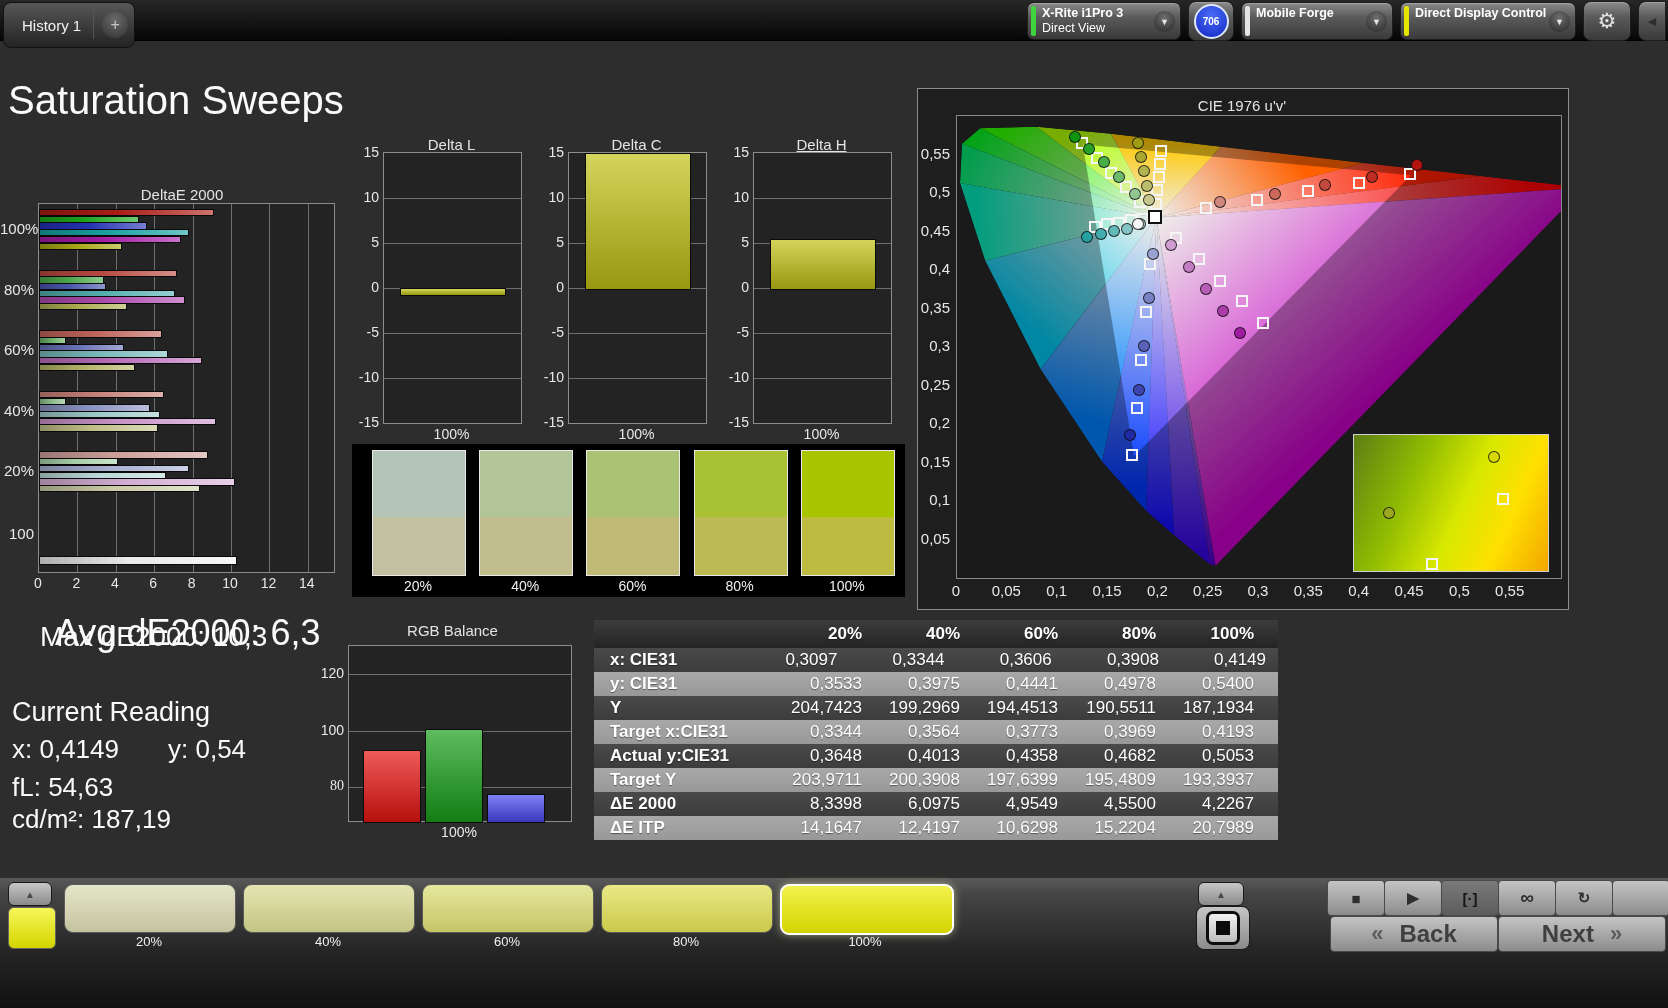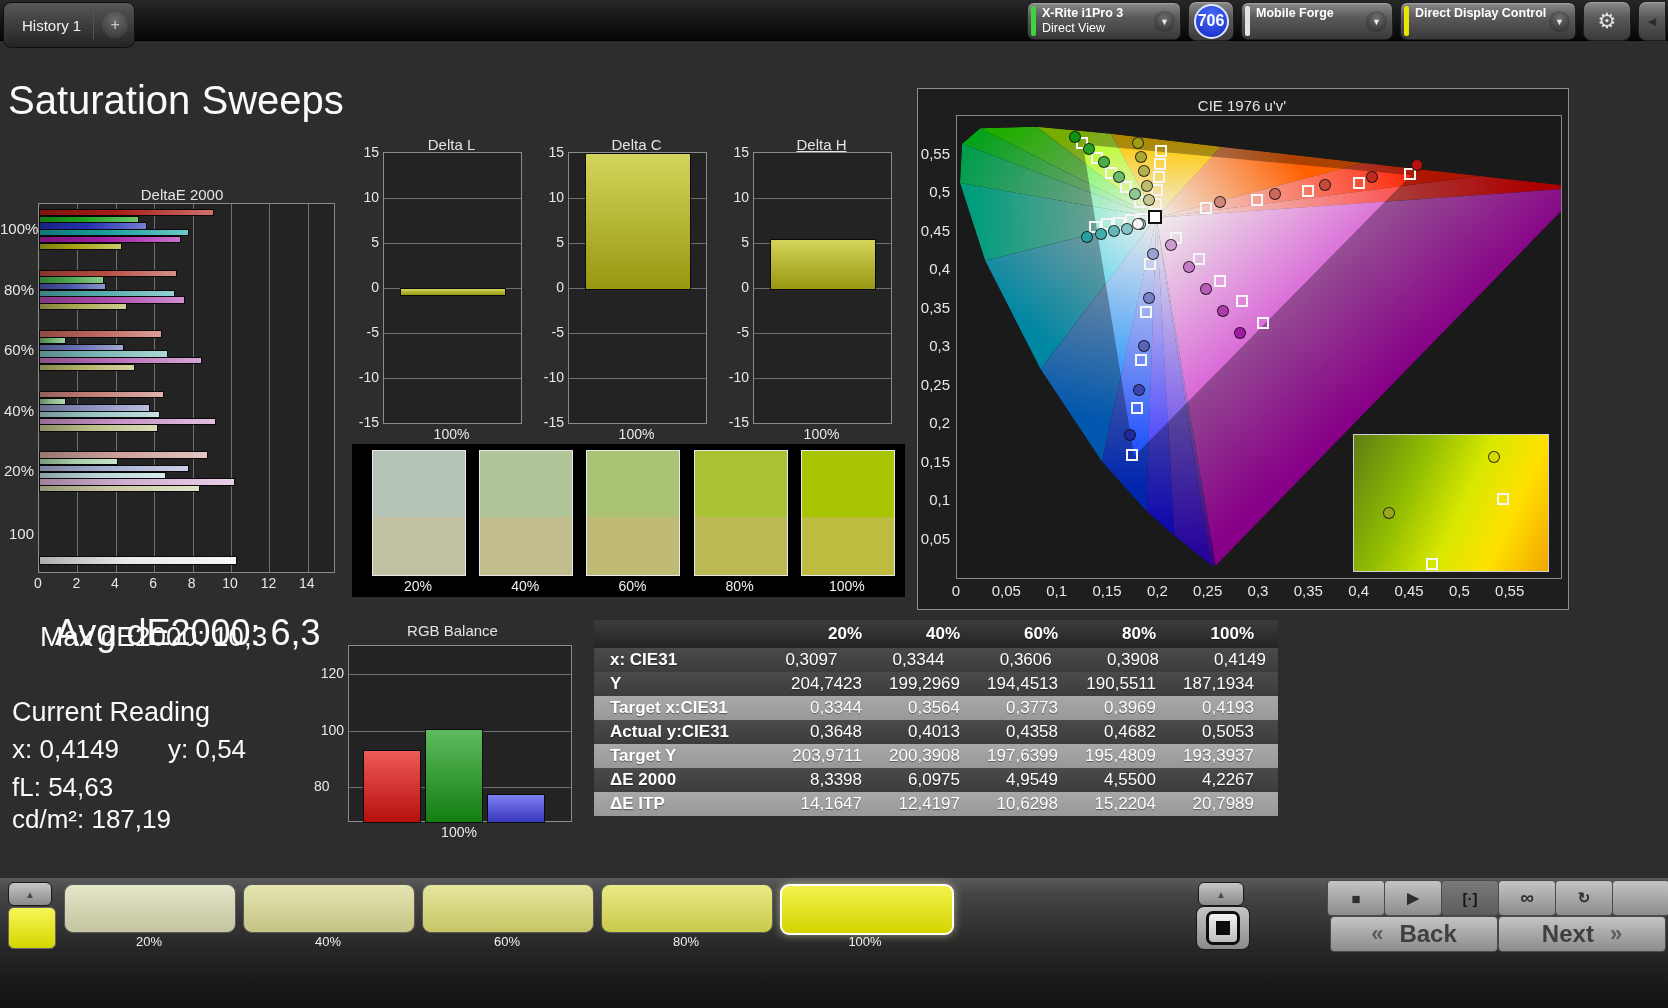--- a/index.html
+++ b/index.html
@@ -26,21 +26,21 @@
   .dd .l2{position:absolute;left:14px;top:18px;font-size:12.5px;color:#fff;white-space:nowrap;}
   .dd .chev{position:absolute;right:5px;top:8px;width:21px;height:21px;border-radius:50%;
             background:radial-gradient(circle at 50% 32%,#6e6e6e,#262626);
             color:#e8e8e8;font-size:9px;display:flex;align-items:center;justify-content:center;}
   .sq-btn{height:38px;border-radius:8px;border:1px solid #1d1d1d;
           background:linear-gradient(#8a8a8a 0%,#5a5a5a 40%,#3a3a3a 100%);
           display:flex;align-items:center;justify-content:center;box-shadow:inset 0 1px 1px rgba(255,255,255,.25);}
   #badge-wrap{width:44px;}
   #badge{width:31px;height:31px;border-radius:50%;border:2px solid #dce6ff;
          background:radial-gradient(circle at 50% 30%,#4a6cf8,#1228c4);
-         color:#fff;font-size:16px;font-weight:bold;display:flex;align-items:center;justify-content:center;}
+         color:#fff;font-size:10px;font-weight:bold;display:flex;align-items:center;justify-content:center;}
   
   .panel{position:absolute;border:1px solid #8c8c8c;background:#232323;}
   .chart-title{position:absolute;color:#e4e4e4;font-size:15px;text-align:center;}
   .tick{position:absolute;color:#e8e8e8;font-size:14px;}
   .gridv{position:absolute;top:0;bottom:0;width:1px;background:#6f6f6f;}
   .gridh{position:absolute;left:0;right:0;height:1px;background:#6f6f6f;}
   .hbar{position:absolute;border:1px solid #0a0a0a;
         background-image:linear-gradient(to right,rgba(0,0,0,.28) 0%,rgba(60,60,60,.05) 45%,rgba(255,255,255,.38) 100%);}
   .vbar{position:absolute;border:1px solid #0a0a0a;
         background-image:linear-gradient(rgba(255,255,255,.30),rgba(0,0,0,.22));}
@@ -543,40 +543,48 @@
       <div class="gridh" style="top: 28.2258px;"></div>
       <div class="gridh" style="top: 84.6774px;"></div>
       <div class="gridh" style="top: 141.129px;"></div>
       <div class="vbar" style="left: 14px; top: 104.435px; width: 56px; height: 70.5645px; position: absolute; background-color: rgb(232, 20, 16);"></div>
       <div class="vbar" style="left: 76px; top: 83.2661px; width: 56px; height: 91.7339px; position: absolute; background-color: rgb(24, 160, 24);"></div>
       <div class="vbar" style="left: 138px; top: 148.185px; width: 56px; height: 26.8145px; position: absolute; background-color: rgb(72, 72, 240);"></div>
     </div>
   <div class="abs" id="rgb-decor">
       <div class="tick" style="left: 314px; top: 665.226px; width: 30px; position: absolute; text-align: right;">120</div>
       <div class="tick" style="left: 314px; top: 721.677px; width: 30px; position: absolute; text-align: right;">100</div>
-      <div class="tick" style="left: 314px; top: 778.129px; width: 30px; position: absolute; text-align: left;">80</div>
+      <div class="tick" style="left: 314px; top: 778.129px; width: 30px; position: absolute; text-align: right; font-family: Liberation Serif, serif;">80</div>
     </div>
   <div class="tick" style="left:348px;top:824px;width:222px;text-align:center">100%</div>
 
   <div id="meas-table">
       <div class="trow" style="height: 28px; background: linear-gradient(rgb(60, 60, 60), rgb(36, 36, 36));">
         <div class="tcell tlabel" style="width: 182px;"></div>
         <div class="tcell" style="width: 98px; font-weight: bold;">20%</div>
         <div class="tcell" style="width: 98px; font-weight: bold;">40%</div>
         <div class="tcell" style="width: 98px; font-weight: bold;">60%</div>
         <div class="tcell" style="width: 98px; font-weight: bold;">80%</div>
         <div class="tcell" style="width: 98px; font-weight: bold;">100%</div>
       </div>
       <div class="trow" style="height: 24px; background: linear-gradient(rgb(74, 74, 74), rgb(60, 60, 60)); gap: 28px;">
         <div class="tcell tlabel" style="width: 182px;">x: CIE31</div>
         <div class="tcell" style="width: 98px;">0,3097</div>
         <div class="tcell" style="width: 98px;">0,3344</div>
         <div class="tcell" style="width: 98px;">0,3606</div>
         <div class="tcell" style="width: 98px;">0,3908</div>
         <div class="tcell" style="width: 98px;">0,4149</div>
+      </div>
+      <div class="trow" style="height: 24px; background: linear-gradient(rgb(168, 168, 168), rgb(152, 152, 152));">
+        <div class="tcell tlabel" style="width: 182px;">y: CIE31</div>
+        <div class="tcell" style="width: 98px;">0,3533</div>
+        <div class="tcell" style="width: 98px;">0,3975</div>
+        <div class="tcell" style="width: 98px;">0,4441</div>
+        <div class="tcell" style="width: 98px;">0,4978</div>
+        <div class="tcell" style="width: 98px;">0,5400</div>
       </div>
       <div class="trow" style="height: 24px; background: linear-gradient(rgb(74, 74, 74), rgb(60, 60, 60));">
         <div class="tcell tlabel" style="width: 182px;">Y</div>
         <div class="tcell" style="width: 98px;">204,7423</div>
         <div class="tcell" style="width: 98px;">199,2969</div>
         <div class="tcell" style="width: 98px;">194,4513</div>
         <div class="tcell" style="width: 98px;">190,5511</div>
         <div class="tcell" style="width: 98px;">187,1934</div>
       </div>
       <div class="trow" style="height: 24px; background: linear-gradient(rgb(168, 168, 168), rgb(152, 152, 152));">

